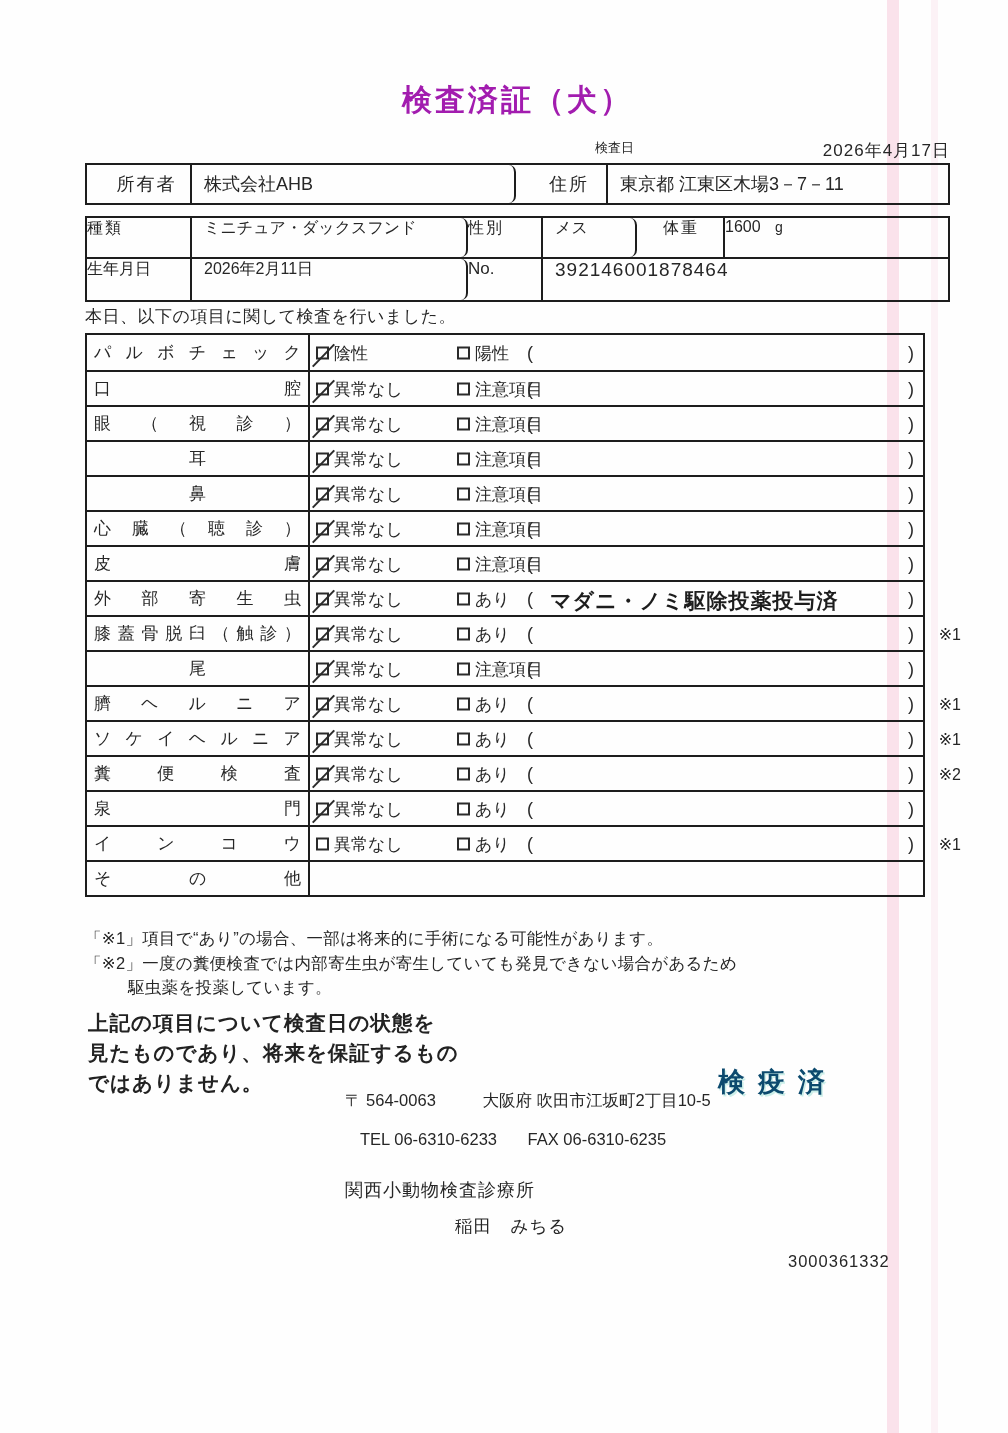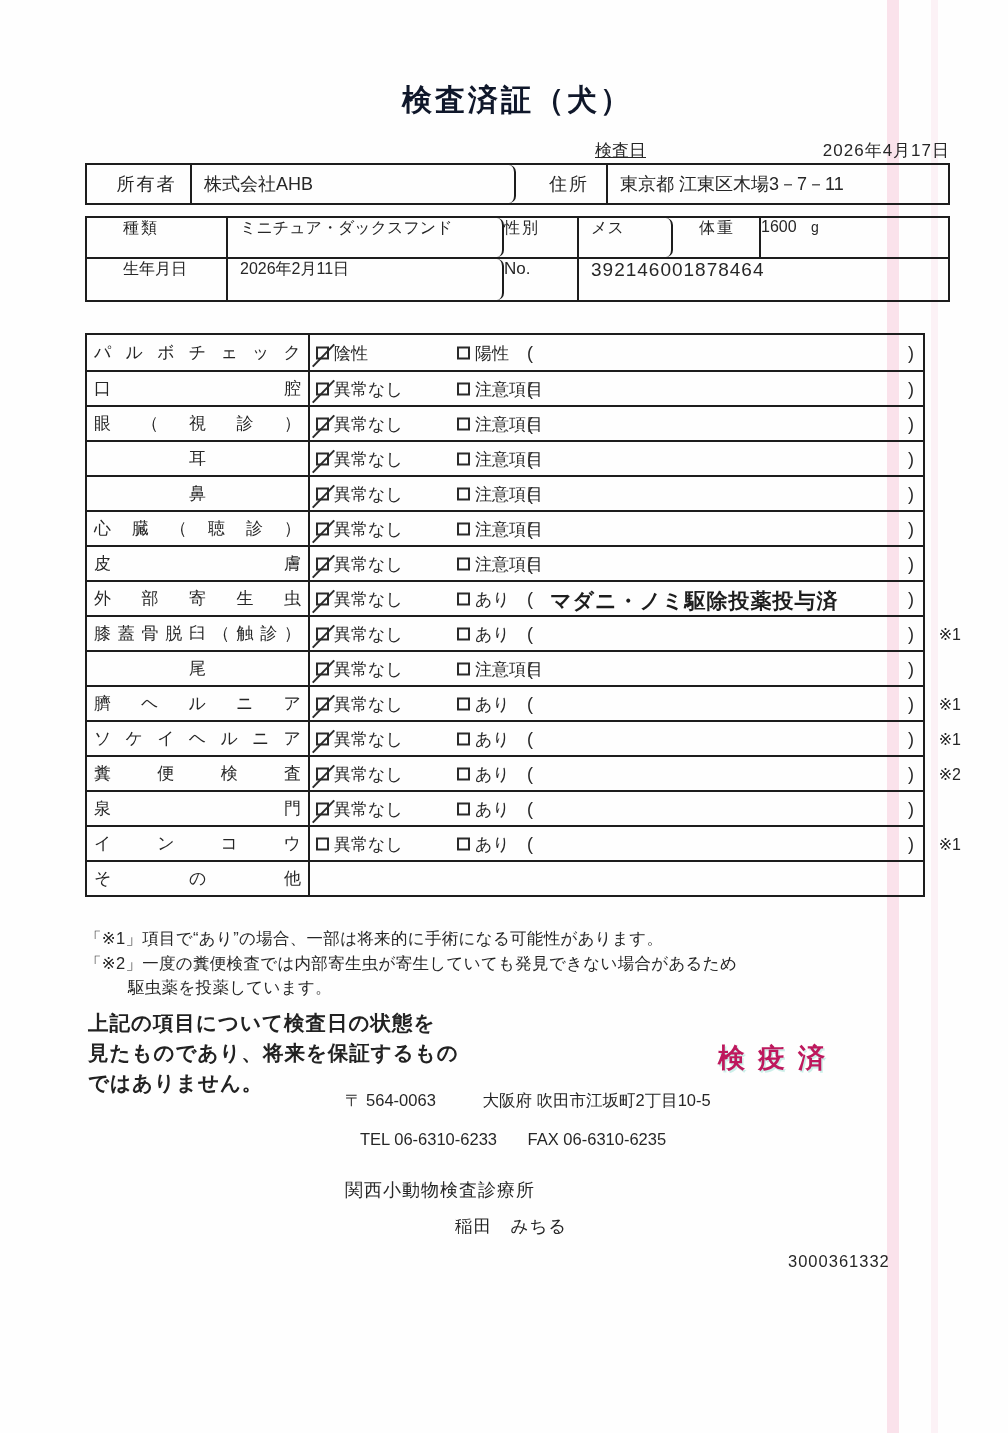--- a/index.html
+++ b/index.html
@@ -11,38 +11,38 @@
   }
   .abs { position:absolute; }
 
   
   .stripe { position:absolute; top:0; height:1433px; pointer-events:none; }
   .stripe.s1 { left:887px; width:12px; background:rgba(246,203,218,0.55); }
   .stripe.s2 { left:931px; width:7px;  background:rgba(250,226,236,0.40); }
 
   .doc-title {
     left:85px; top:80px; width:865px; text-align:center;
-    font-size:30px; font-weight:600; letter-spacing:3px; color:#0f172a;
-  }
-  .insp-date-label { left:595px; top:139px; font-size:17px;text-decoration:underline; }
+    font-size:30px; font-weight:600; letter-spacing:3px; color:#a21caf;
+  }
+  .insp-date-label { left:595px; top:139px; font-size:13px; }
   .insp-date-value { left:690px; top:139px; width:260px; text-align:right; font-size:17px; letter-spacing:1px; }
 
   
   .info-table { border:2px solid #1d1d1d; display:flex; background:transparent; }
   .info-table .cell {
     display:flex; align-items:center; font-size:18px; overflow:hidden; white-space:nowrap;padding-left:16px;
   }
   .cell.b-r { border-right:2px solid #1d1d1d; }
   .cell.lab { justify-content:center; letter-spacing:2px; }
   .cell.val { padding-left:12px;border-radius:7px; }
 
   .owner-table { left:85px; top:163px; width:865px; height:42px; }
 
   .animal-table { left:85px; top:216px; width:865px; height:86px; border:2px solid #1d1d1d; }
-  .animal-row { display:flex; height:41px;padding-left:36px; }
+  .animal-row { display:flex; height:41px; }
   .animal-row.r1 { border-bottom:2px solid #1d1d1d; }
   .animal-table .cell { height:100%; }
   .w-lab1 { width:105px; } .w-val1 { width:276px; } .w-lab2 { width:75px; }
   .w-sex  { width:94px; }  .w-wlab { width:62px;margin-left:26px; }  .w-wval { flex:1; }
   .w-noval{ flex:1; }
   .breed-val { font-size:16px; letter-spacing:0; }
   .weight-cell { justify-content:flex-end; padding-right:16px; }
   .weight-unit { font-size:14px; margin-left:10px; }
   .no-val { font-size:19px; letter-spacing:1px; }
 
@@ -82,22 +82,22 @@
   .fnote { font-size:16.5px; letter-spacing:0.3px;text-align:right; }
   .fn1 { left:85px; top:928px; }
   .fn2 { left:85px; top:953px; }
   .fn3 { left:128px; top:977px; }
 
   .disclaimer {
     left:88px; top:1008px; font-size:20.5px; font-weight:700;
     line-height:30px; letter-spacing:1px; color:#222;
   }
   .stamp {
-    left:718px; top:1040px; font-size:27px; font-weight:600; letter-spacing:13px;
-    color:#be185d; text-shadow:1.5px 1.5px 0 rgba(90,205,185,0.30);
+    left:718px; top:1064px; font-size:27px; font-weight:600; letter-spacing:13px;
+    color:#0c4a6e; text-shadow:1.5px 1.5px 0 rgba(90,205,185,0.30);
   }
   .addr-line { left:345px; top:1090px; font-size:16.5px; }
   .addr-line .gap { margin-left:42px; }
   .tel-line { left:360px; top:1130px; font-size:16.5px; }
   .tel-line .gap { margin-left:26px; }
   .clinic-name { left:345px; top:1178px; font-size:18px; letter-spacing:1px; }
   .vet-name { left:455px; top:1214px; font-size:17.5px; letter-spacing:1px; }
   .serial { left:788px; top:1252px; font-size:16.5px; letter-spacing:1px; }
 </style>
 </head>
@@ -133,20 +133,21 @@
       </div>
     </div>
     <div class="animal-row">
       <div class="cell lab b-r w-lab1" style="letter-spacing:0">生年月日</div>
       <div class="cell val b-r w-val1">2026年2月11日</div>
       <div class="cell lab b-r w-lab2" style="letter-spacing:0;font-size:17px">No.</div>
       <div class="cell val w-noval no-val">392146001878464</div>
     </div>
   </div>
 
+  <div class="abs intro-line">本日、以下の項目に関して検査を行いました。</div>
 
   <div class="abs exam-table" id="exam-table">
     <div class="trow">
       <div class="tlabel justify">
           <span>パ</span>
           <span>ル</span>
           <span>ボ</span>
           <span>チ</span>
           <span>ェ</span>
           <span>ッ</span>

